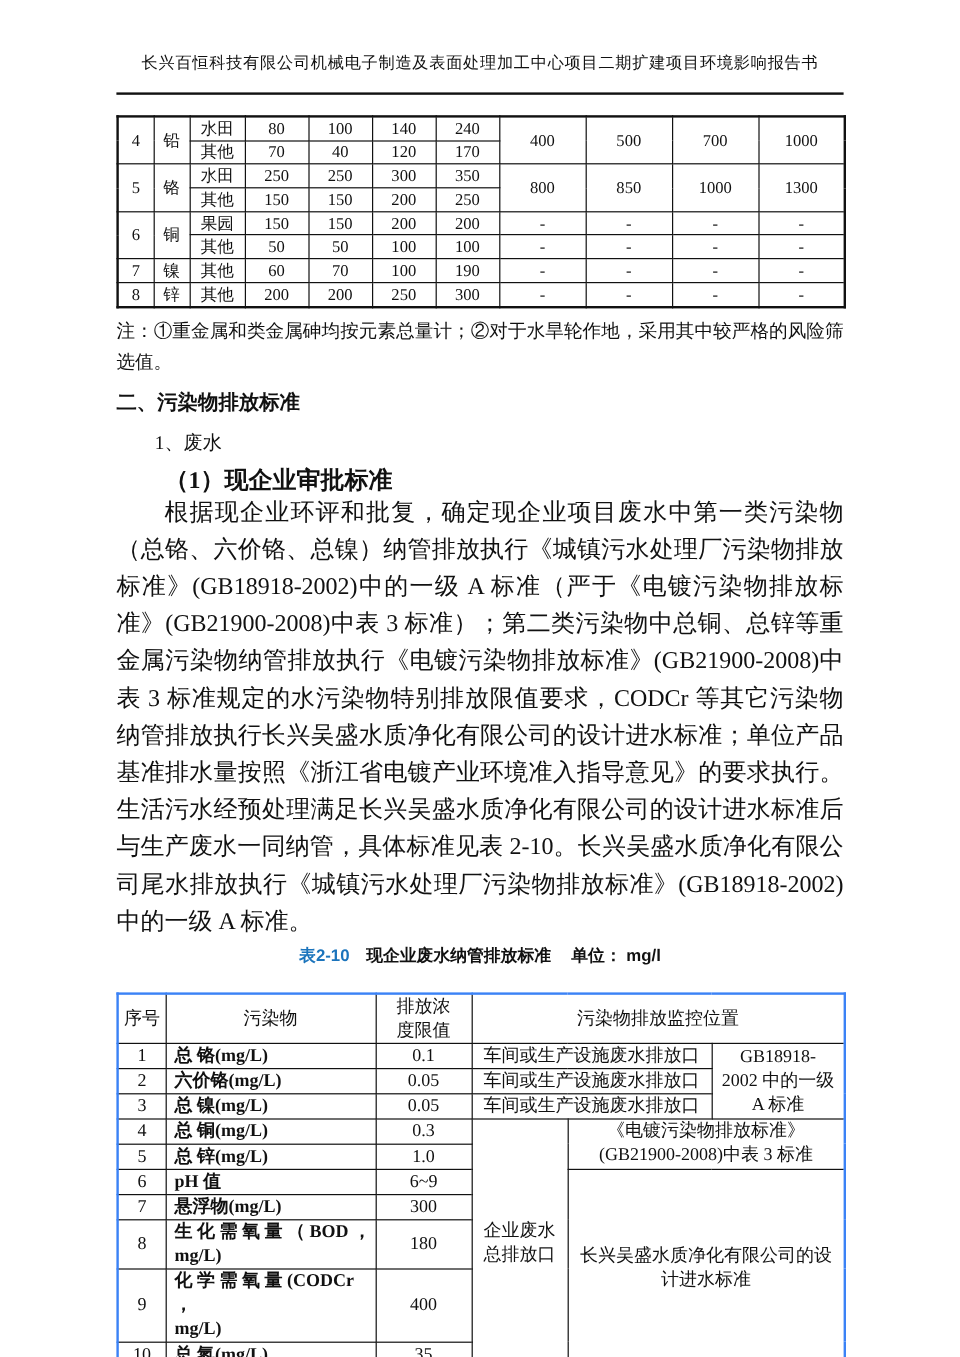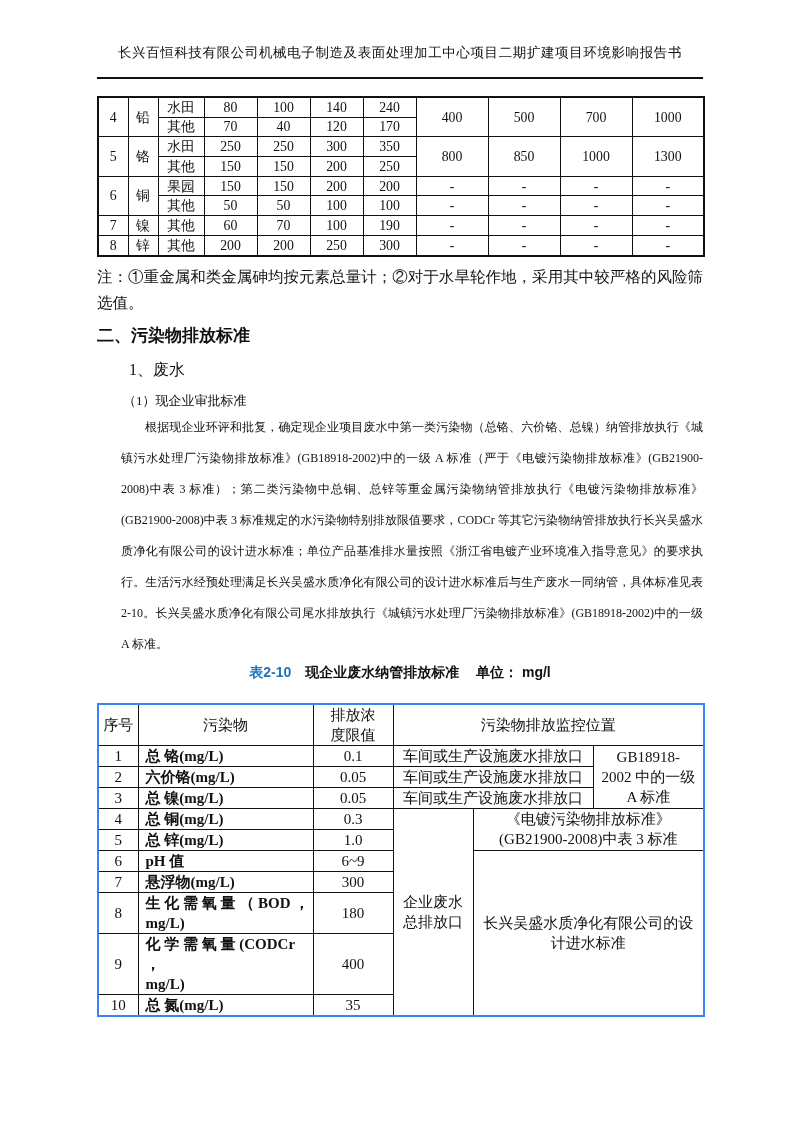--- a/index.html
+++ b/index.html
@@ -17,23 +17,23 @@
   td { overflow:hidden; }
 
   .soil { border:2px solid #111; margin-top:17px; font-size:13.8px; }
   .soil td { border:1px solid #111; text-align:center; height:18.7px; padding:0; line-height:1.1; }
 
   .note { margin-top:7px; font-size:15.5px; line-height:26px; text-align:justify; }
 
   .h-section { margin-top:8px; font-size:17px; font-weight:bold; line-height:23px;
                font-family:"Liberation Sans","DejaVu Sans",sans-serif; }
   .h-sub  { margin-top:12px; font-size:16px; line-height:22px; text-indent:2em; }
-  .h-sub2 { margin-top:9px;  font-size:13px; line-height:22px; text-indent:2em; }
-
-  .para { margin-top:0; font-size:12px; line-height:31px; text-align:justify; text-indent:2em;margin-left:24px; }
+  .h-sub2 { margin-top:9px;  font-size:20px; line-height:22px; text-indent:2em;font-weight:bold; }
+
+  .para { margin-top:0; font-size:20px; line-height:31px; text-align:justify; text-indent:2em; }
 
   .caption { text-align:center; font-weight:bold; font-size:14px; line-height:24px;
              font-family:"Liberation Sans","DejaVu Sans",sans-serif; }
   .cap-label { color:#1b74bc; }
   .cap-title { margin-left:10px; }
   .cap-unit  { margin-left:13px; }
 
   .discharge { border:2px solid #3b82f6; margin-top:19px; font-size:15px; }
   .discharge td { border:1px solid #111; text-align:center; height:19px; line-height:20px;
                   padding:0 2px; white-space:pre-line; }

